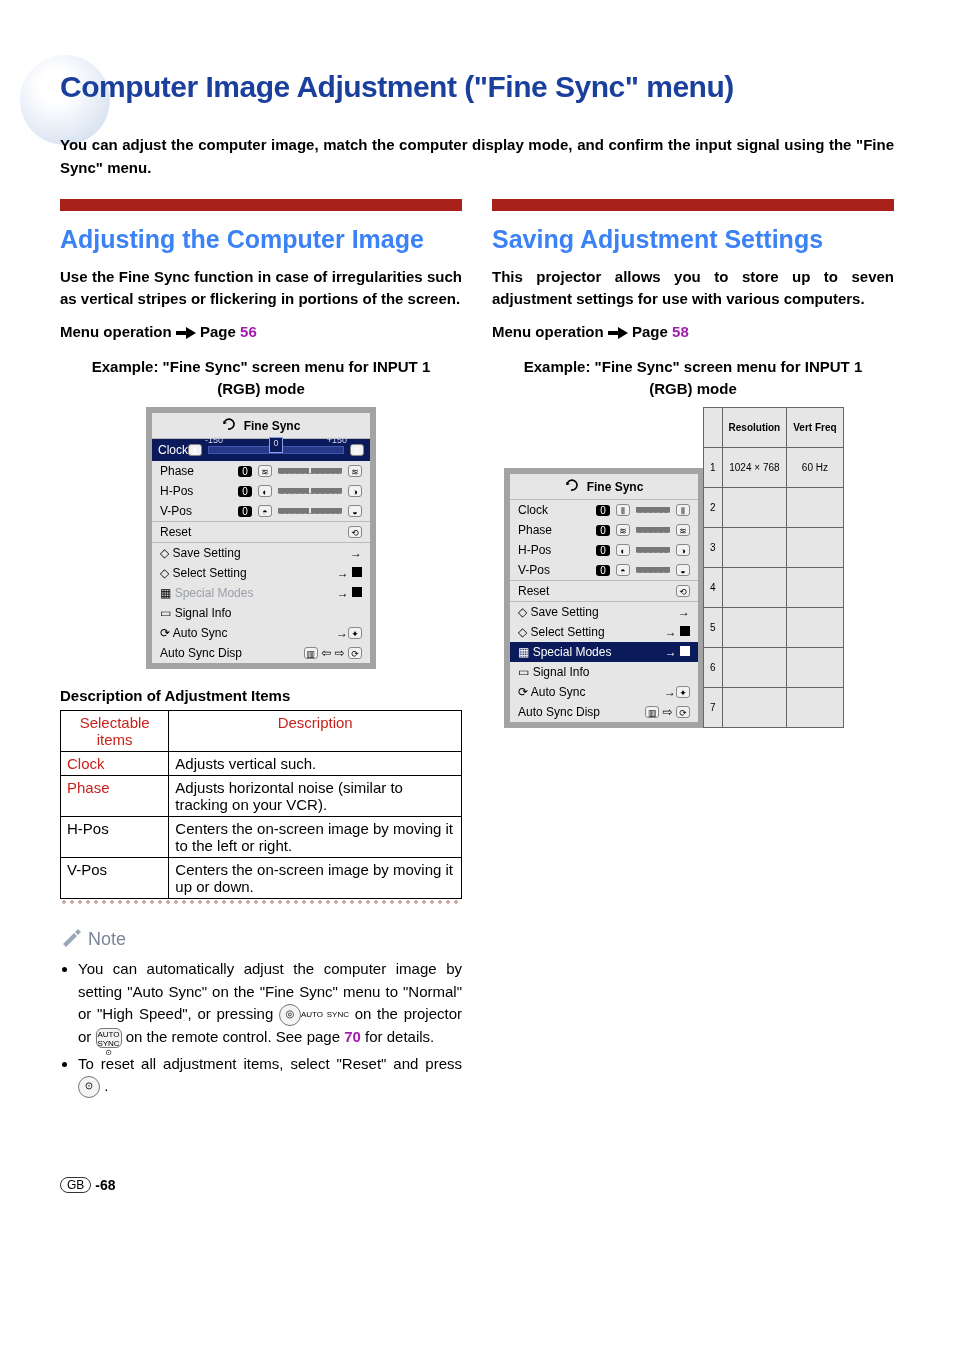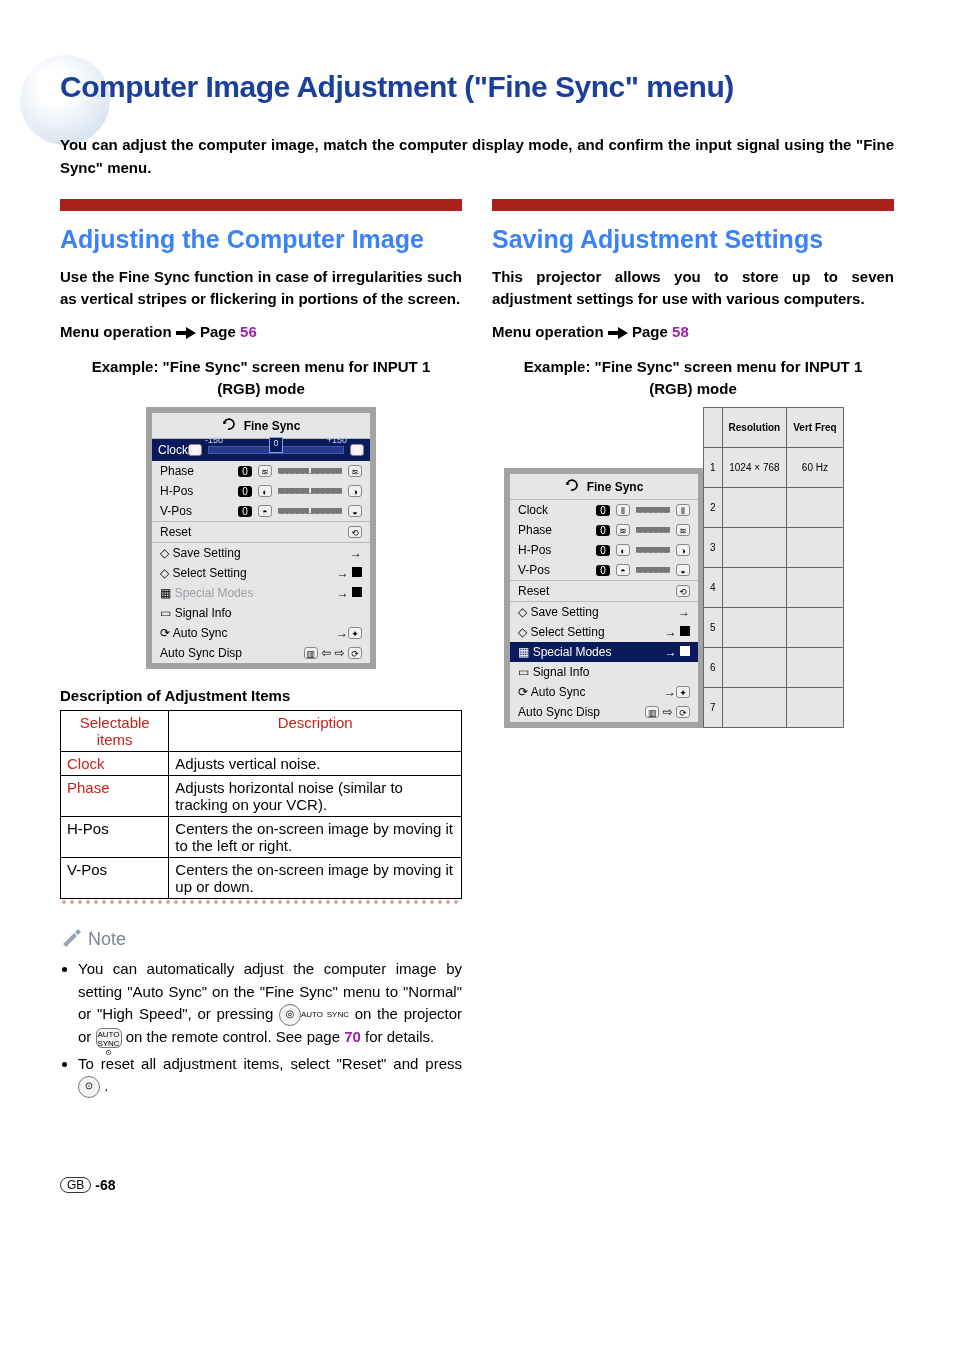--- a/index.html
+++ b/index.html
@@ -188,21 +188,21 @@
     <table class="items">
       <thead>
           <tr>
         <th>Selectable items</th>
         <th>Description</th>
       </tr>
         </thead>
       <tbody>
         <tr>
             <td class="sel">Clock</td>
-            <td>Adjusts vertical noise.</td>
+            <td>Adjusts vertical such.</td>
           </tr>
         <tr>
             <td class="sel">Phase</td>
             <td>Adjusts horizontal noise (similar to tracking on your VCR).</td>
           </tr>
         <tr>
             <td>H-Pos</td>
             <td>Centers the on-screen image by moving it to the left or right.</td>
           </tr>
         <tr>

